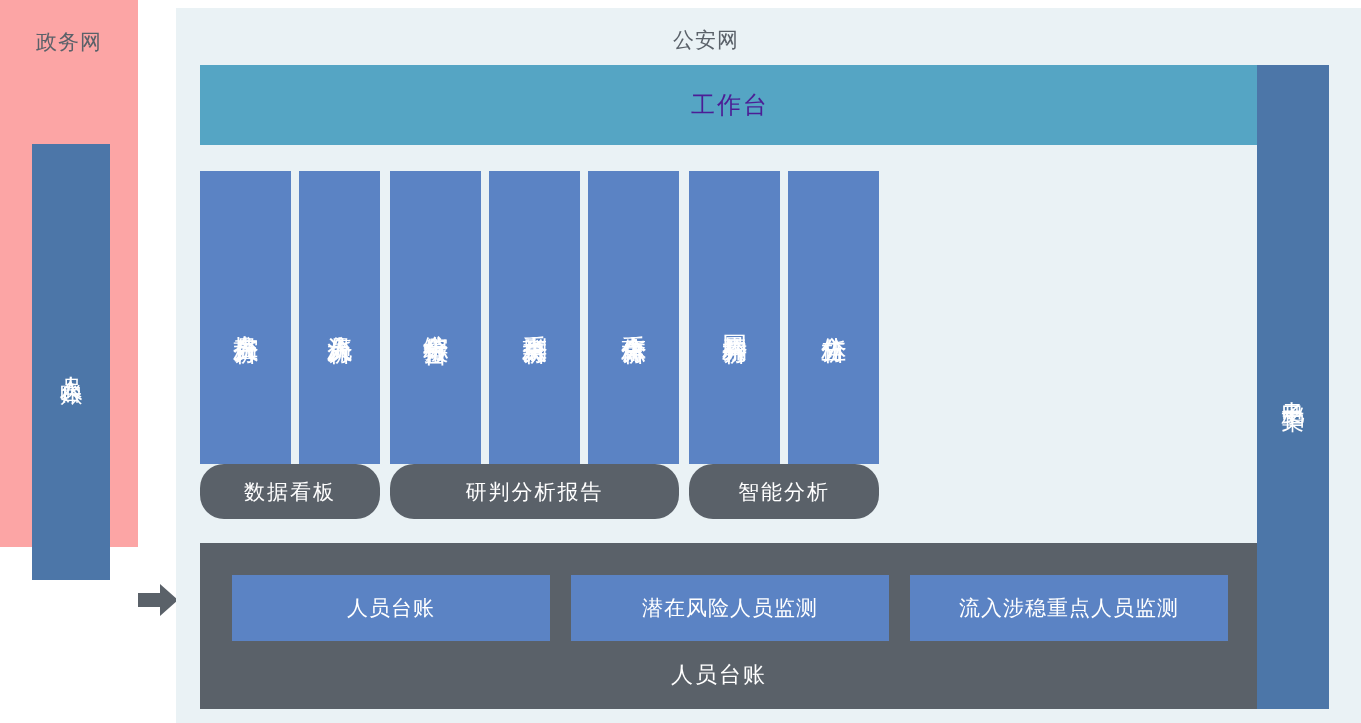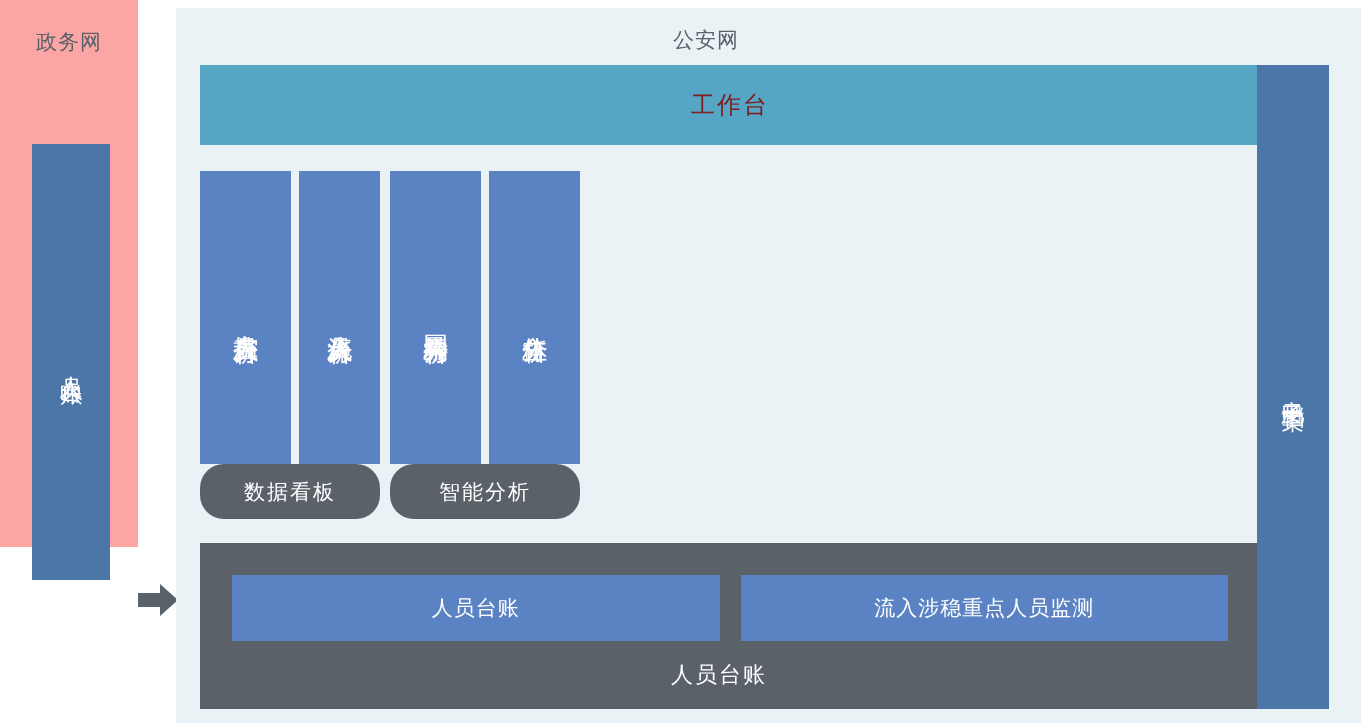--- a/index.html
+++ b/index.html
@@ -78,21 +78,21 @@
 
   
   .workbench {
     position: absolute;
     left: 24px; top: 57px;
     width: 1060px; height: 80px;
     background: #55A5C4;
     display: flex;
     align-items: center;
     justify-content: center;
-    color: #7f1d1d;
+    color: #4c1d95;
     font-size: 24px;
     letter-spacing: 2px;
   }
 
   
   .groups-row {
     position: absolute;
     left: 24px; top: 163px;
     width: 1060px; height: 348px;
     display: flex;
@@ -217,20 +217,36 @@
           </div>
           <div class="col" style="width:81px;">
             <span class="v-text">流入人员分析</span>
           </div>
         </div>
         <div class="group-label">
           <span>数据看板</span>
         </div>
       </div>
 
+      <div class="group">
+        <div class="group-cols">
+          <div class="col" style="width:91px;">
+            <span class="v-text">综合分析报告</span>
+          </div>
+          <div class="col" style="width:91px;">
+            <span class="v-text">重点类别分析</span>
+          </div>
+          <div class="col" style="width:91px;">
+            <span class="v-text">重点个体分析</span>
+          </div>
+        </div>
+        <div class="group-label">
+          <span>研判分析报告</span>
+        </div>
+      </div>
 
       <div class="group">
         <div class="group-cols">
           <div class="col" style="width:91px;">
             <span class="v-text">同素异构分析</span>
           </div>
           <div class="col" style="width:91px;">
             <span class="v-text">立体分析</span>
           </div>
         </div>
@@ -241,20 +257,23 @@
 
 
     </div>
 
     <div class="ledger">
       <div class="ledger-boxes">
         <div class="ledger-box">
           <span>人员台账</span>
         </div>
         <div class="ledger-box">
+          <span>潜在风险人员监测</span>
+        </div>
+        <div class="ledger-box">
           <span>流入涉稳重点人员监测</span>
         </div>
       </div>
       <div class="ledger-caption">人员台账</div>
     </div>
 
     <div class="archive-col">
       <span class="v-text">电子档案</span>
     </div>
 

